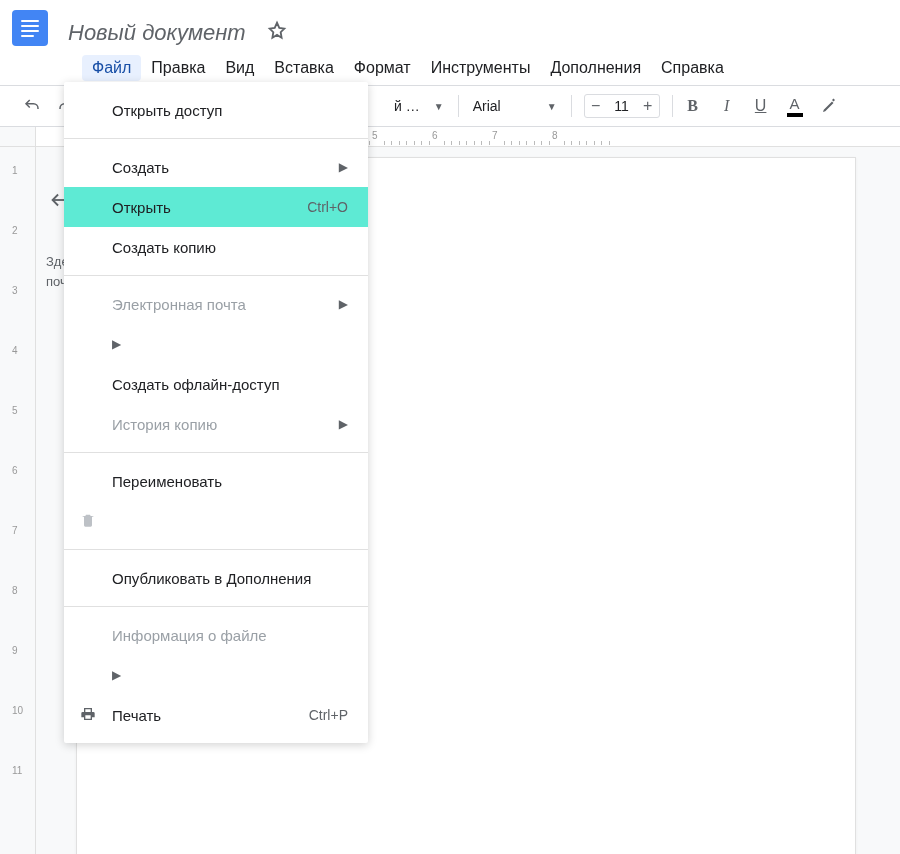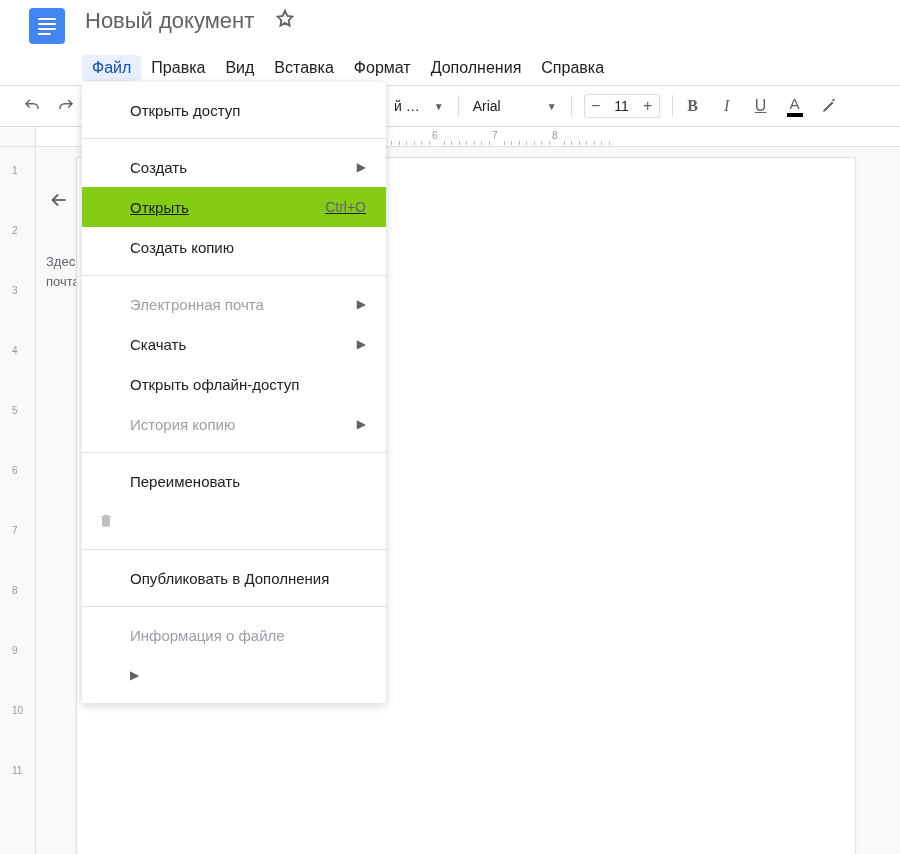--- a/index.html
+++ b/index.html
@@ -1,19 +1,19 @@
 <!DOCTYPE html>
 <html><head>
 <meta charset="utf-8">
 <style>
 * { box-sizing: border-box; margin: 0; padding: 0; }
 body { font-family: Arial, sans-serif; background: #fff; width: 900px; height: 854px; overflow: hidden; position: relative; }
 
 
-.header { display: flex; align-items: flex-start; padding: 8px 29px; height: 54px; }
+.header { display: flex; align-items: flex-end; padding: 8px 12px; height: 54px; font-style: italic; }
 .docs-logo { width: 36px; height: 36px; background: #4285f4; border-radius: 4px; margin-right: 20px; display: flex; align-items: center; justify-content: center; }
 .docs-logo-lines { width: 18px; }
 .docs-logo-lines div { background: #fff; height: 2px; margin: 3px 0; border-radius: 1px; }
 .docs-logo-lines div:last-child { width: 70%; }
 .doc-title { font-size: 22px; color: #5f6368; outline: none; }
 .star-icon { margin-left: 20px; color: #5f6368; }
 .star-icon svg { width: 22px; height: 22px; fill: none; stroke: #5f6368; stroke-width: 2; }
 
 
 .menubar { display: flex; padding: 0 0 0 82px; height: 28px; align-items: center; }
@@ -56,23 +56,23 @@
 .vruler-unit::before { content: attr(data-num); position: absolute; left: 12px; top: -6px; }
 .page-area { flex: 1; background: #f8f9fa; position: relative; padding-left: 40px; padding-top: 10px; }
 .page { background: #fff; width: 780px; height: 100%; border: 1px solid #e0e0e0; box-shadow: 0 1px 3px rgba(0,0,0,0.05); position: relative; }
 .cursor { position: absolute; top: 100px; left: 90px; width: 2px; height: 20px; background: #000; }
 
 
 .back-arrow { position: absolute; top: 42px; left: 12px; color: #5f6368; }
 .outline-text { position: absolute; top: 105px; left: 10px; font-size: 13px; color: #5f6368; line-height: 1.5; width: 40px; overflow:hidden; }
 
 
-.dropdown { position: absolute; top: 82px; left: 82px; width: 304px; background: #fff; box-shadow: 0 2px 10px rgba(0,0,0,0.18); border-radius: 2px; padding: 8px 0; z-index: 100; }
+.dropdown { position: absolute; top: 82px; left: 64px; width: 304px; background: #fff; box-shadow: 0 2px 10px rgba(0,0,0,0.18); border-radius: 2px; padding: 8px 0; z-index: 100; }
 .dd-item { display: flex; align-items: center; height: 40px; padding: 0 20px 0 48px; font-size: 15px; color: #202124; position: relative; cursor: pointer; }
-.dd-item.hovered { background: #84cc16; text-decoration: underline; }
+.dd-item.hovered { background: #5eead4; }
 .dd-item.disabled { color: #9aa0a6; cursor: default; justify-content: space-between; }
 .dd-item .label { flex: 1; }
 .dd-item .shortcut { font-size: 14px; color: #5f6368; }
 .dd-item .submenu-arrow { color: #5f6368; font-size: 12px; }
 .dd-item .dd-icon { position: absolute; left: 14px; width: 20px; text-align: center; color: #9aa0a6; }
 .dd-divider { height: 1px; background: #e0e0e0; margin: 8px 0; }
 </style>
 </head>
 <body>
 
@@ -92,20 +92,21 @@
       </svg>
   </span>
 </div>
 
 <div class="menubar">
   <span class="menubar-item active">Файл</span>
   <span class="menubar-item">Правка</span>
   <span class="menubar-item">Вид</span>
   <span class="menubar-item">Вставка</span>
   <span class="menubar-item">Формат</span>
+  <span class="menubar-item">Инструменты</span>
   <span class="menubar-item">Дополнения</span>
   <span class="menubar-item">Справка</span>
 </div>
 <div class="toolbar-border"></div>
 
 <div class="toolbar">
   <div class="tb-btn">
     <svg width="18" height="18" viewBox="0 0 24 24" fill="none" stroke="#5f6368" stroke-width="2">
         <path d="M9 14L4 9l5-5"></path>
         <path d="M4 9h10a6 6 0 016 6v1"></path>
@@ -287,25 +288,24 @@
   </div>
   <div class="dd-item">
     <span class="label">Создать копию</span>
   </div>
   <div class="dd-divider"></div>
   <div class="dd-item disabled">
     <span class="label">Электронная почта</span>
     <span class="submenu-arrow">▶</span>
   </div>
   <div class="dd-item">
-    <span class="label">Скачать</span>
-    <span class="submenu-arrow">▶</span>
-  </div>
-  <div class="dd-item">
-    <span class="label">Открыть офлайн-доступ</span>
+    <span class="submenu-arrow">▶</span>
+  </div>
+  <div class="dd-item">
+    <span class="label">Создать офлайн-доступ</span>
   </div>
   <div class="dd-item disabled">
     <span class="label">История копию</span>
     <span class="submenu-arrow">▶</span>
   </div>
   <div class="dd-divider"></div>
   <div class="dd-item">
     <span class="label">Переименовать</span>
   </div>
   <div class="dd-item disabled">
@@ -319,13 +319,22 @@
   <div class="dd-item">
     <span class="label">Опубликовать в Дополнения</span>
   </div>
   <div class="dd-divider"></div>
   <div class="dd-item disabled">
     <span class="label">Информация о файле</span>
   </div>
   <div class="dd-item">
     <span class="submenu-arrow">▶</span>
   </div>
+  <div class="dd-item">
+    <span class="dd-icon">
+      <svg width="16" height="16" viewBox="0 0 24 24" fill="#5f6368">
+          <path d="M6 9V3h12v6h2a2 2 0 012 2v6h-4v4H6v-4H2v-6a2 2 0 012-2h2zm2 0h8V5H8v4zm0 10h8v-5H8v5z"></path>
+        </svg>
+    </span>
+    <span class="label">Печать</span>
+    <span class="shortcut">Ctrl+P</span>
+  </div>
 </div>
 
 </body></html>

